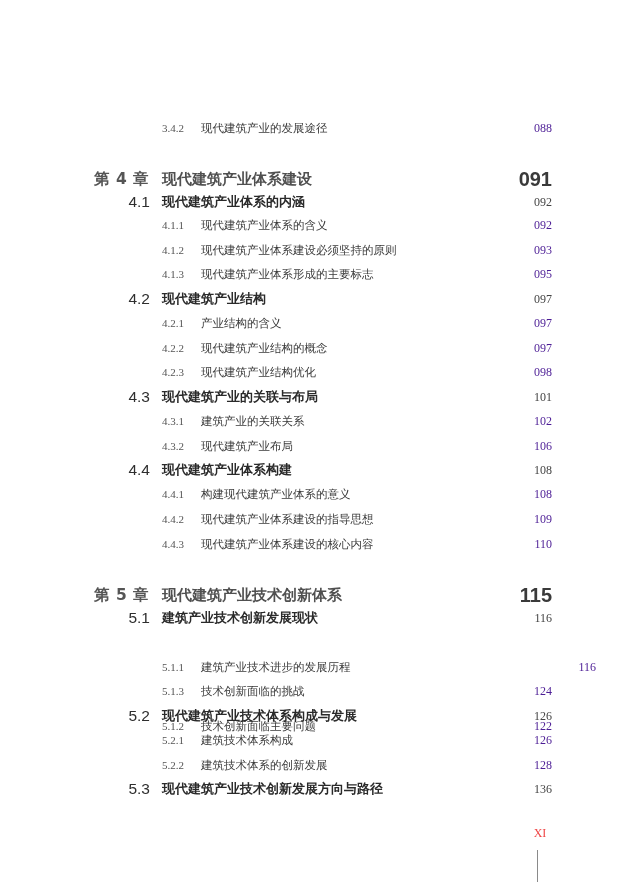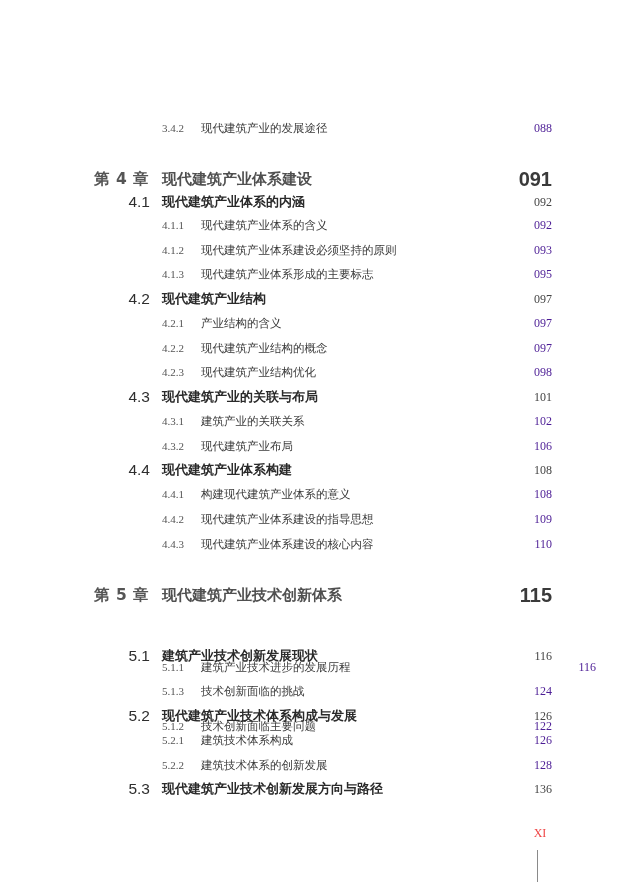--- a/index.html
+++ b/index.html
@@ -220,21 +220,21 @@
       <div class="row sub" style="top: 534px;">
         <span class="num">4.4.3</span>
         <span class="title">现代建筑产业体系建设的核心内容</span>
         <span class="page-no">110</span>
       </div>
       <div class="row chap" style="top: 582px;">
         <span class="num">第 5 章</span>
         <span class="title">现代建筑产业技术创新体系</span>
         <span class="page-no">115</span>
       </div>
-      <div class="row sec" style="top: 607px; margin-top: 38px;">
+      <div class="row sec" style="top: 607px;">
         <span class="num">5.1</span>
         <span class="title">建筑产业技术创新发展现状</span>
         <span class="page-no">116</span>
       </div>
       <div class="row sub" style="top: 657px; padding-left: 44px;">
         <span class="num">5.1.1</span>
         <span class="title">建筑产业技术进步的发展历程</span>
         <span class="page-no">116</span>
       </div>
       <div class="row sub" style="top: 684px; margin-top: 32px;">

